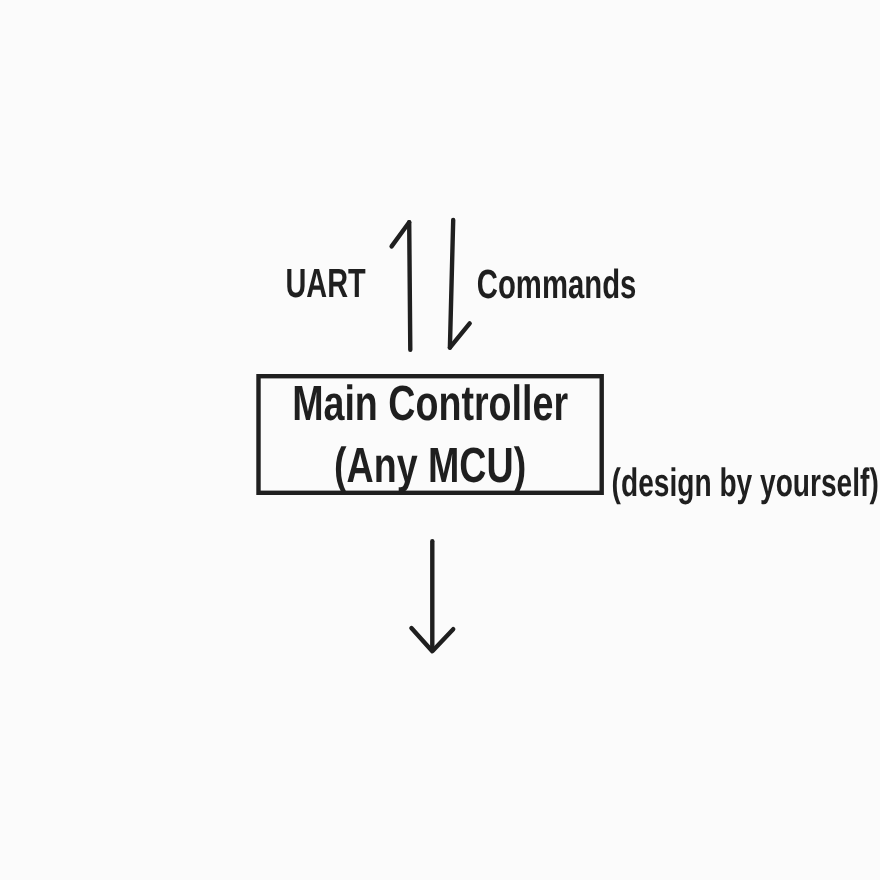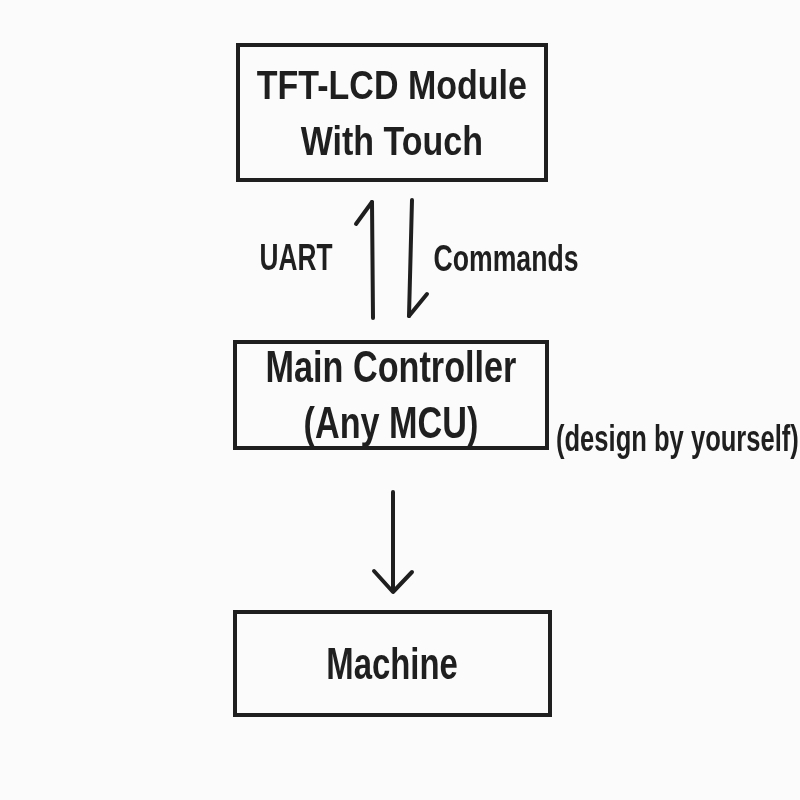--- a/index.html
+++ b/index.html
@@ -100,36 +100,27 @@
     <g>
       <line x1="412" y1="200" x2="409" y2="316"></line>
       <line x1="409" y1="316" x2="427" y2="294"></line>
     </g>
     <g>
       <line x1="393" y1="492" x2="393" y2="590"></line>
       <polyline points="374,571 393,592 412,572"></polyline>
     </g>
   </svg>
 
-  <div class="node node-tft">
-    <div class="node-text">
-      <div>TFT-LCD Module</div>
-      <div>With Touch</div>
-    </div>
-  </div>
 
   <span class="edge-label label-uart">UART</span>
   <span class="edge-label label-commands">Commands</span>
 
   <div class="node node-controller">
     <div class="node-text">
       <div>Main Controller</div>
       <div>(Any MCU)</div>
     </div>
   </div>
 
   <span class="edge-label label-note">(design by yourself)</span>
 
-  <div class="node node-machine">
-    <div class="node-text">Machine</div>
-  </div>
 
 </div>
 
 </body></html>

